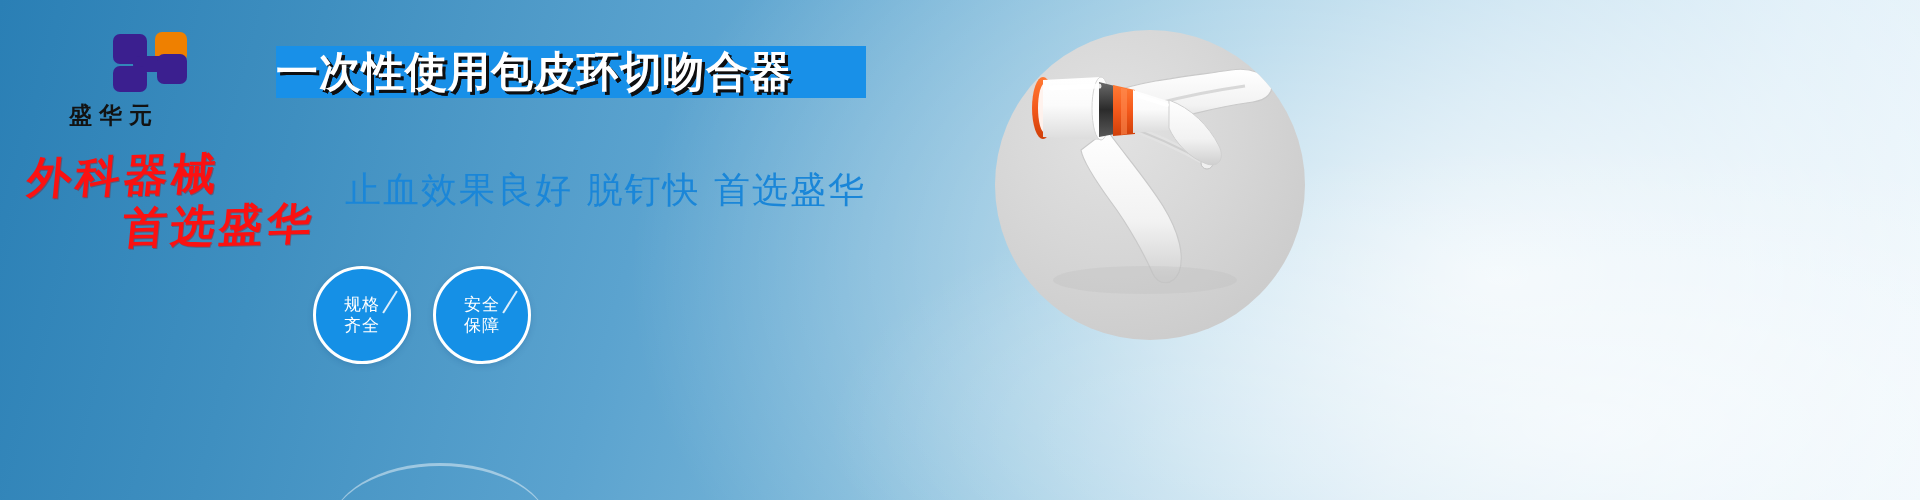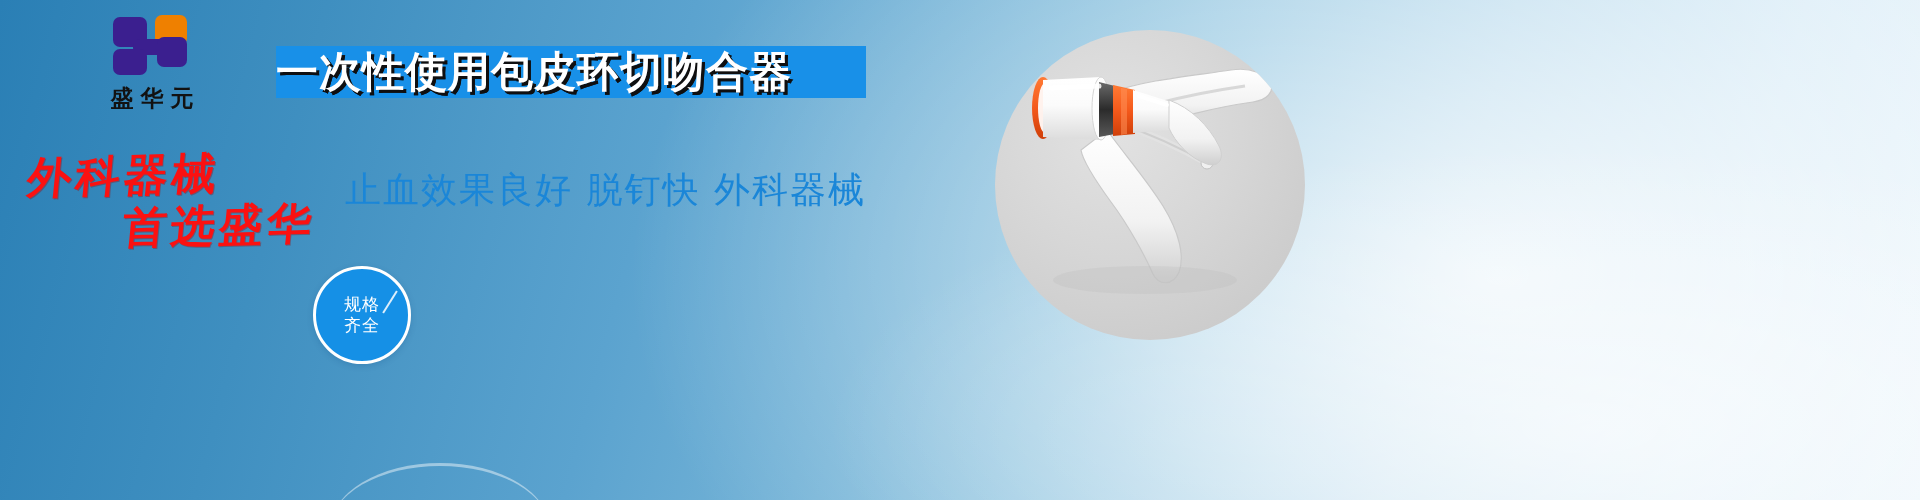--- a/index.html
+++ b/index.html
@@ -14,21 +14,21 @@
       linear-gradient(105deg,#2a7fb5 0%,#3f8fc0 16%,#5ba3cf 34%,#8dc3df 56%,#bcdcee 74%,#d9ecf7 88%,#e9f4fb 100%);
   }
   
   .wash{
     position:absolute;right:0;bottom:0;width:1100px;height:360px;
     background:radial-gradient(ellipse at 70% 80%, rgba(255,255,255,.55) 0%, rgba(255,255,255,0) 70%);
     pointer-events:none;
   }
 
   
-  .logo-wrap{position:absolute;left:62px;top:15px;width:180px;text-align:center;}
+  .logo-wrap{position:absolute;left:62px;top:32px;width:180px;}
   .logo-mark{position:relative;width:78px;height:62px;margin:0 auto;}
   .lb{position:absolute;border-radius:7px;}
   .lb1{left:0px;  top:2px;  width:34px;height:30px;background:#3b1f8f;}
   .lb2{left:42px; top:0px;  width:32px;height:30px;background:#ef8000;}
   .lb3{left:20px; top:24px; width:34px;height:16px;background:#3b1f8f;}
   .lb4{left:44px; top:22px; width:30px;height:30px;background:#3b1f8f;}
   .lb5{left:0px;  top:34px; width:34px;height:26px;background:#3b1f8f;}
   .logo-name{
     margin-top:6px;color:#121212;font-size:23px;font-weight:700;
     letter-spacing:7px;text-indent:7px;
@@ -119,27 +119,32 @@
 
   <div class="title-bar">
     <span class="title-text">一次性使用包皮环切吻合器</span>
   </div>
 
   <div class="callig">
     <div class="ln ln1">外科器械</div>
     <div class="ln ln2">首选盛华</div>
   </div>
 
-  <div class="subtitle">止血效果良好 脱钉快 外科器械</div>
+  <div class="subtitle">止血效果良好 脱钉快 首选盛华</div>
 
   <div class="circles">
     <div class="circle">
       <span class="slash"></span>
       <span class="ctext">规格</span>
       <span class="ctext">齐全</span>
+    </div>
+    <div class="circle">
+      <span class="slash"></span>
+      <span class="ctext">安全</span>
+      <span class="ctext">保障</span>
     </div>
   </div>
 
   <div class="arc"></div>
 
   <div class="product">
     <svg class="prod-svg" viewBox="0 0 310 310">
       <defs>
         <linearGradient id="gWhite" x1="0" y1="0" x2="0" y2="1">
           <stop offset="0%" stop-color="#ffffff"></stop>

